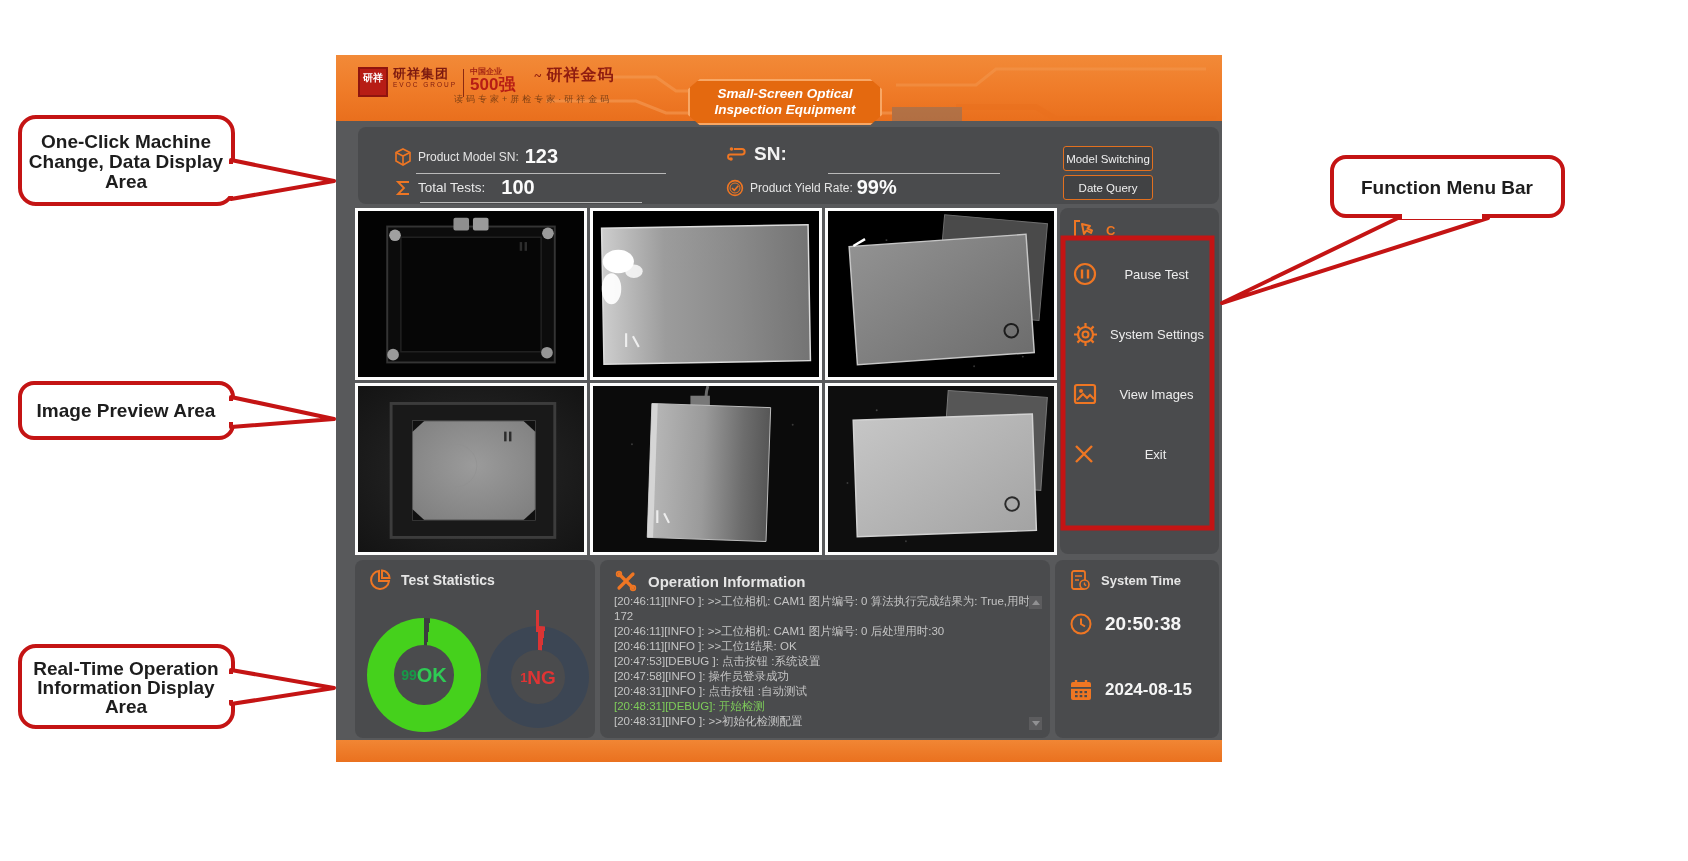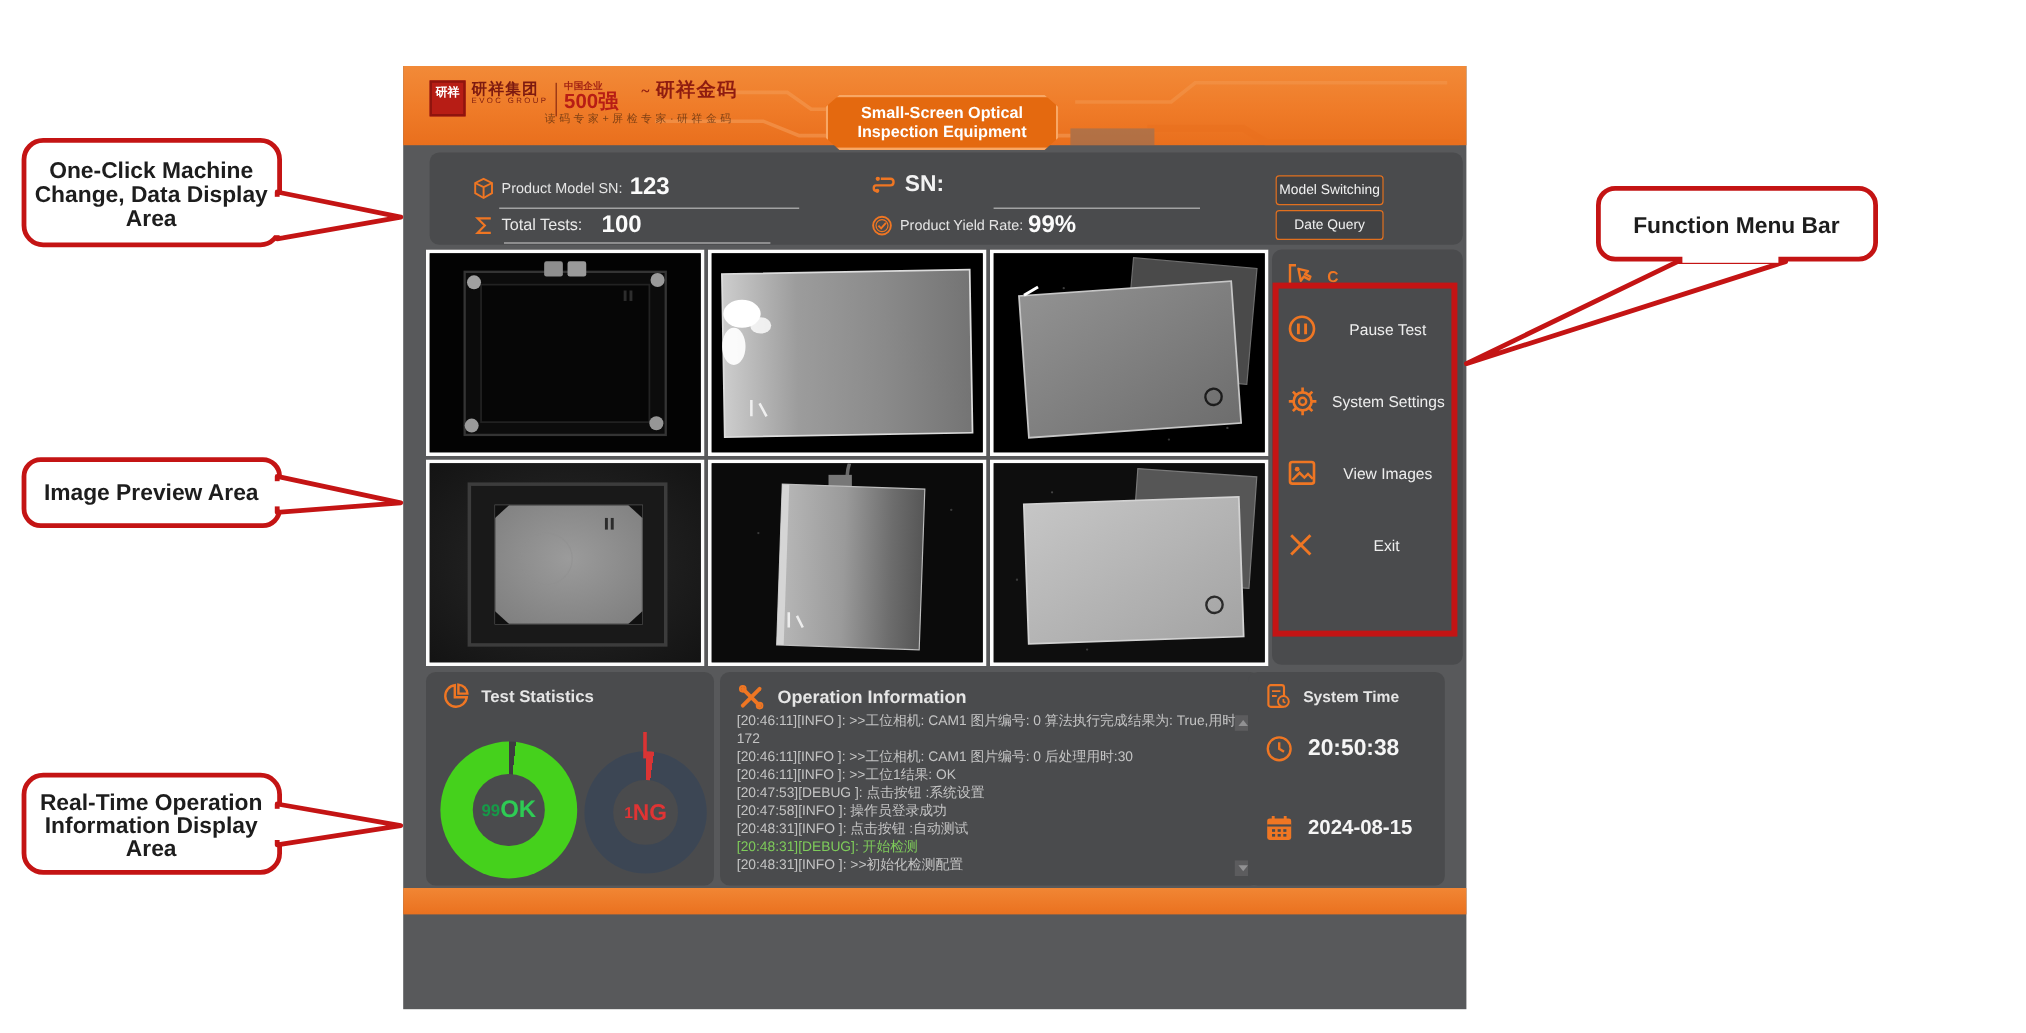--- a/index.html
+++ b/index.html
@@ -1,38 +1,38 @@
 <!DOCTYPE html>
 <html><head>
 <meta charset="utf-8">
 <style>
   html,body{margin:0;padding:0;background:#ffffff;width:1688px;height:861px;overflow:hidden;
     font-family:"Liberation Sans","DejaVu Sans",sans-serif;}
   
-  #app{position:absolute;left:336px;top:55px;width:886px;height:786px;background:#58595b;}
+  #app{position:absolute;left:336px;top:55px;width:886px;height:707px;background:#58595b;}
   
   #hdr{position:absolute;left:0;top:0;width:886px;height:66px;
     background:linear-gradient(180deg,#f28a38 0%,#ef7b28 55%,#e96f1d 100%);overflow:visible;}
   .hdr-deco{position:absolute;opacity:.45;}
   #logo{position:absolute;left:22px;top:12px;display:flex;align-items:flex-start;}
   .logo-sq{width:30px;height:30px;background:#b71d15;border:2px solid #8f140e;color:#fff;
     font-size:10px;line-height:13px;text-align:center;font-weight:bold;padding-top:2px;box-sizing:border-box;}
   .logo-col{margin-left:5px;color:#7d1a10;}
   .logo-cn{font-size:13px;font-weight:bold;letter-spacing:1px;line-height:14px;}
   .logo-en{font-size:6.5px;letter-spacing:2px;line-height:8px;color:#7d1a10;}
   .logo-div{width:1px;height:28px;background:#8a2a12;margin:2px 6px 0 6px;}
   .logo-500a{font-size:8px;color:#a32313;font-weight:bold;line-height:9px;}
   .logo-500b{font-size:17px;color:#b71d15;font-weight:bold;line-height:17px;}
   .logo-slogan{position:absolute;left:118px;top:38px;font-size:9px;letter-spacing:3px;color:rgba(90,45,15,.75);}
   .logo-script{position:absolute;left:198px;top:10px;color:#8f1c10;font-size:16px;font-weight:bold;letter-spacing:1px;}
   .logo-script .cursive{font-style:italic;font-family:"Liberation Serif",serif;font-size:13px;margin-right:4px;}
   #title-badge{position:absolute;left:352px;top:24px;width:190px;height:42px;background:#e4690f;
     border:2px solid #f8a765;clip-path:polygon(6% 0,94% 0,100% 22%,100% 78%,94% 100%,6% 100%,0 78%,0 22%);
     display:flex;flex-direction:column;align-items:center;justify-content:center;color:#fff;
-    font-size:13.5px;font-weight:bold;line-height:16px;text-align:center;z-index:5;}
+    font-size:13.5px;font-weight:bold;line-height:16px;text-align:center;z-index:5;font-style:italic;}
   
   #ftr{position:absolute;left:0;top:685px;width:886px;height:22px;background:linear-gradient(180deg,#f18634 0%,#ea711f 100%);}
   
   .panel{position:absolute;background:#4a4b4d;border-radius:8px;}
   .p-title{color:#e5e5e5;font-weight:bold;}
   
   #data-panel{left:22px;top:72px;right:3px;height:77px;}
   .fld{position:absolute;display:flex;align-items:center;gap:6px;color:#e9e9e9;}
   .fld .lab-sm{font-size:12px;color:#e4e4e4;}
   .fld .lab-md{font-size:13.5px;color:#e9e9e9;}
@@ -50,21 +50,21 @@
   #menu-panel{left:724px;top:153px;width:159px;height:346px;}
   .menu-hd{display:flex;align-items:center;gap:10px;padding:10px 0 2px 12px;}
   .menu-hd .hd-label{color:#ef7623;font-size:13px;font-weight:bold;}
   .menu-items{display:flex;flex-direction:column;}
   .m-item{height:60px;display:flex;align-items:center;padding-left:12px;gap:10px;cursor:pointer;}
   .m-label{color:#ededed;font-size:13px;flex:1;text-align:center;padding-right:14px;}
   .m-label.boxed{flex:0;margin-left:10px;padding:7px 14px;border:1px solid #333436;background:#454648;border-radius:2px;white-space:nowrap;}
   
   #stats-panel{left:19px;top:505px;width:240px;height:178px;}
   #ops-panel{left:264px;top:505px;width:450px;height:178px;}
-  #time-panel{left:704px;top:505px;width:164px;height:178px;}
+  #time-panel{left:719px;top:505px;width:164px;height:178px;}
   .ph-row{display:flex;align-items:center;gap:10px;padding:9px 0 0 14px;}
   .ph-row .p-title{font-size:14px;}
   .donut{position:absolute;border-radius:50%;}
   .donut::after{content:"";position:absolute;inset:24%;background:#4a4b4d;border-radius:50%;}
   .donut .txt{position:absolute;inset:0;display:flex;align-items:center;justify-content:center;z-index:2;}
   #donut-ok{left:12px;top:58px;width:114px;height:114px;background:conic-gradient(#3c3d3f 0deg 6deg,#45d11c 6deg 360deg);}
   #donut-ok .n{color:#169a48;font-size:14px;font-weight:bold;line-height:14px;}
   #donut-ok .t{color:#2ecb54;font-size:20px;font-weight:bold;line-height:22px;}
   #donut-ng{left:132px;top:66px;width:102px;height:102px;background:conic-gradient(#da3434 0deg 8deg,#3c4654 8deg 360deg);}
   #donut-ng .n{color:#e03434;font-size:13px;font-weight:bold;line-height:13px;}

